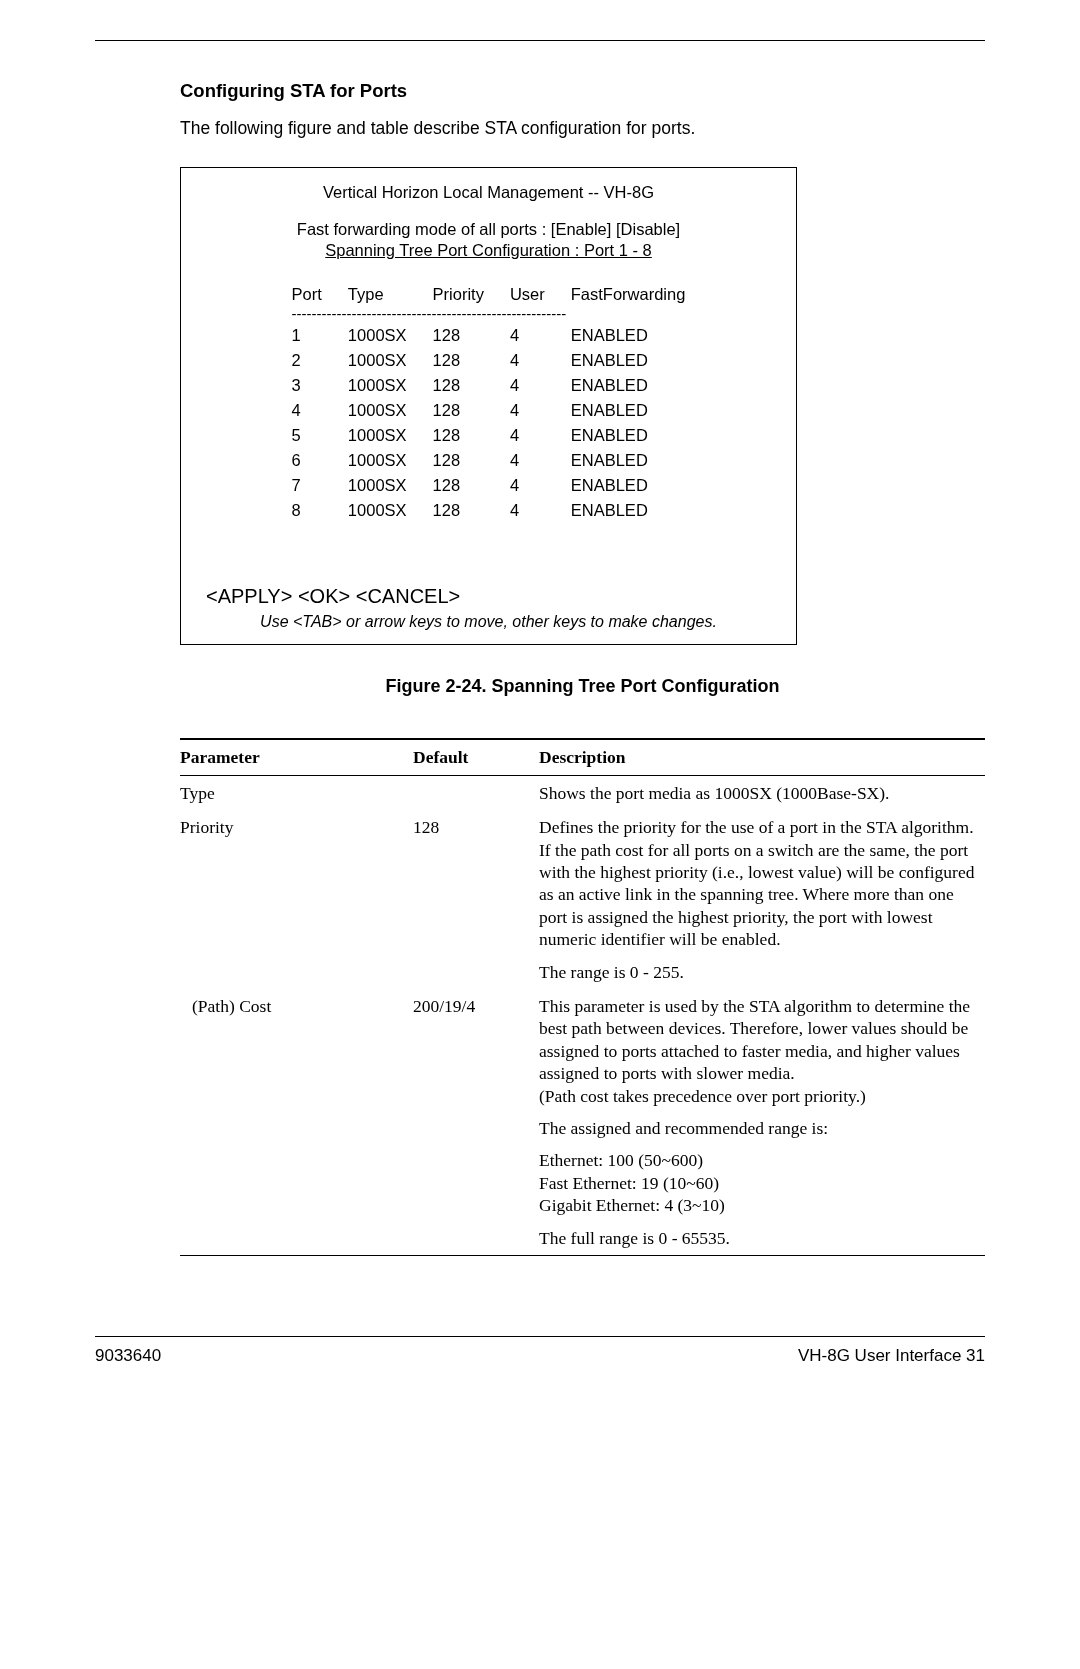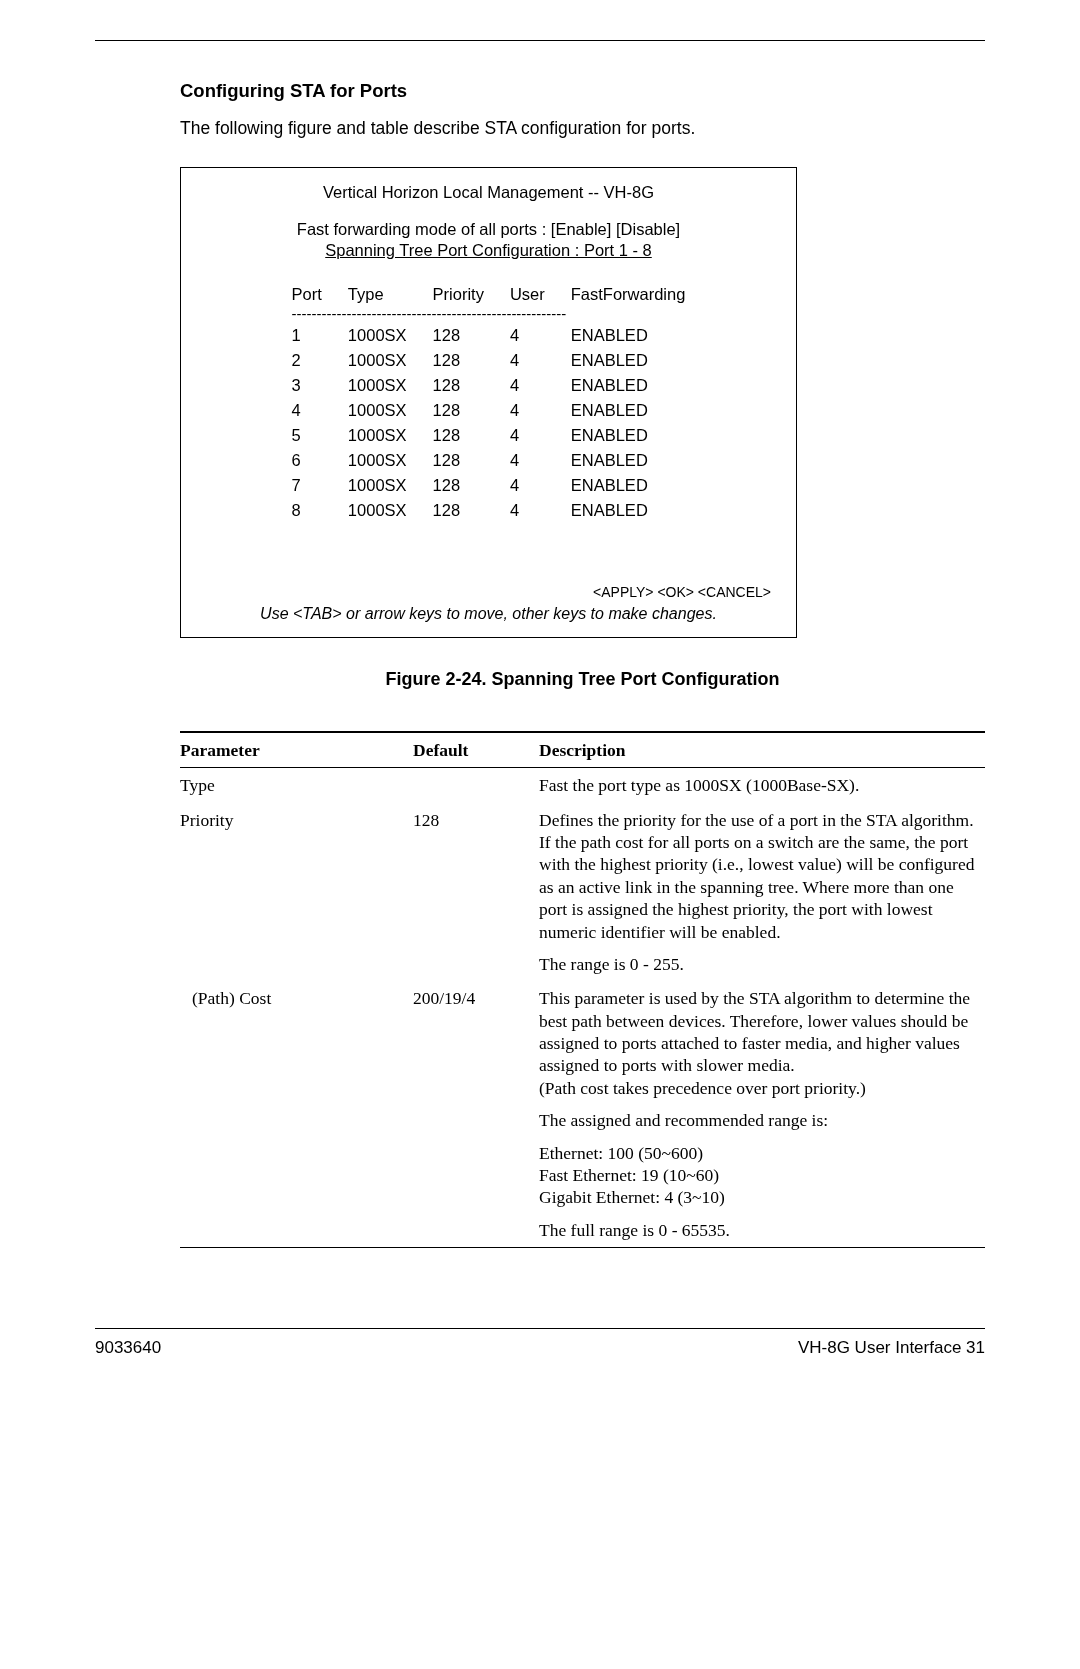--- a/index.html
+++ b/index.html
@@ -58,23 +58,23 @@
     padding: 0 12px 4px 12px;
   }
   .dash-line {
     letter-spacing: 0;
     font-family: inherit;
     font-size: 15px;
     line-height: 8px;
     white-space: nowrap;
   }
   .tb-actions {
-    text-align: right;
+    text-align: left;
     margin-top: 60px;
-    font-size: 14px;
+    font-size: 20px;
   }
   .tb-hint {
     text-align: center;
     font-size: 16px;
     margin-top: 2px;
     font-style: italic;
   }
   .fig-caption {
     text-align: center;
     font-weight: bold;
@@ -214,21 +214,21 @@
           <th class="col-param">Parameter</th>
           <th class="col-default">Default</th>
           <th>Description</th>
         </tr>
       </thead>
       <tbody id="param-rows">
           <tr>
             <td class="col-param">Type</td>
             <td class="col-default"></td>
             <td class="desc">
-              <p style="white-space: pre-line;">Fast the port type as 1000SX (1000Base-SX).</p>
+              <p style="white-space: pre-line;">Shows the port media as 1000SX (1000Base-SX).</p>
             </td>
           </tr>
           <tr>
             <td class="col-param">Priority</td>
             <td class="col-default">128</td>
             <td class="desc">
               <p style="white-space: pre-line;">Defines the priority for the use of a port in the STA algorithm. If the path cost for all ports on a switch are the same, the port with the highest priority (i.e., lowest value) will be configured as an active link in the spanning tree. Where more than one port is assigned the highest priority, the port with lowest numeric identifier will be enabled.</p>
               <p style="white-space: pre-line;">The range is 0 - 255.</p>
             </td>
           </tr>

